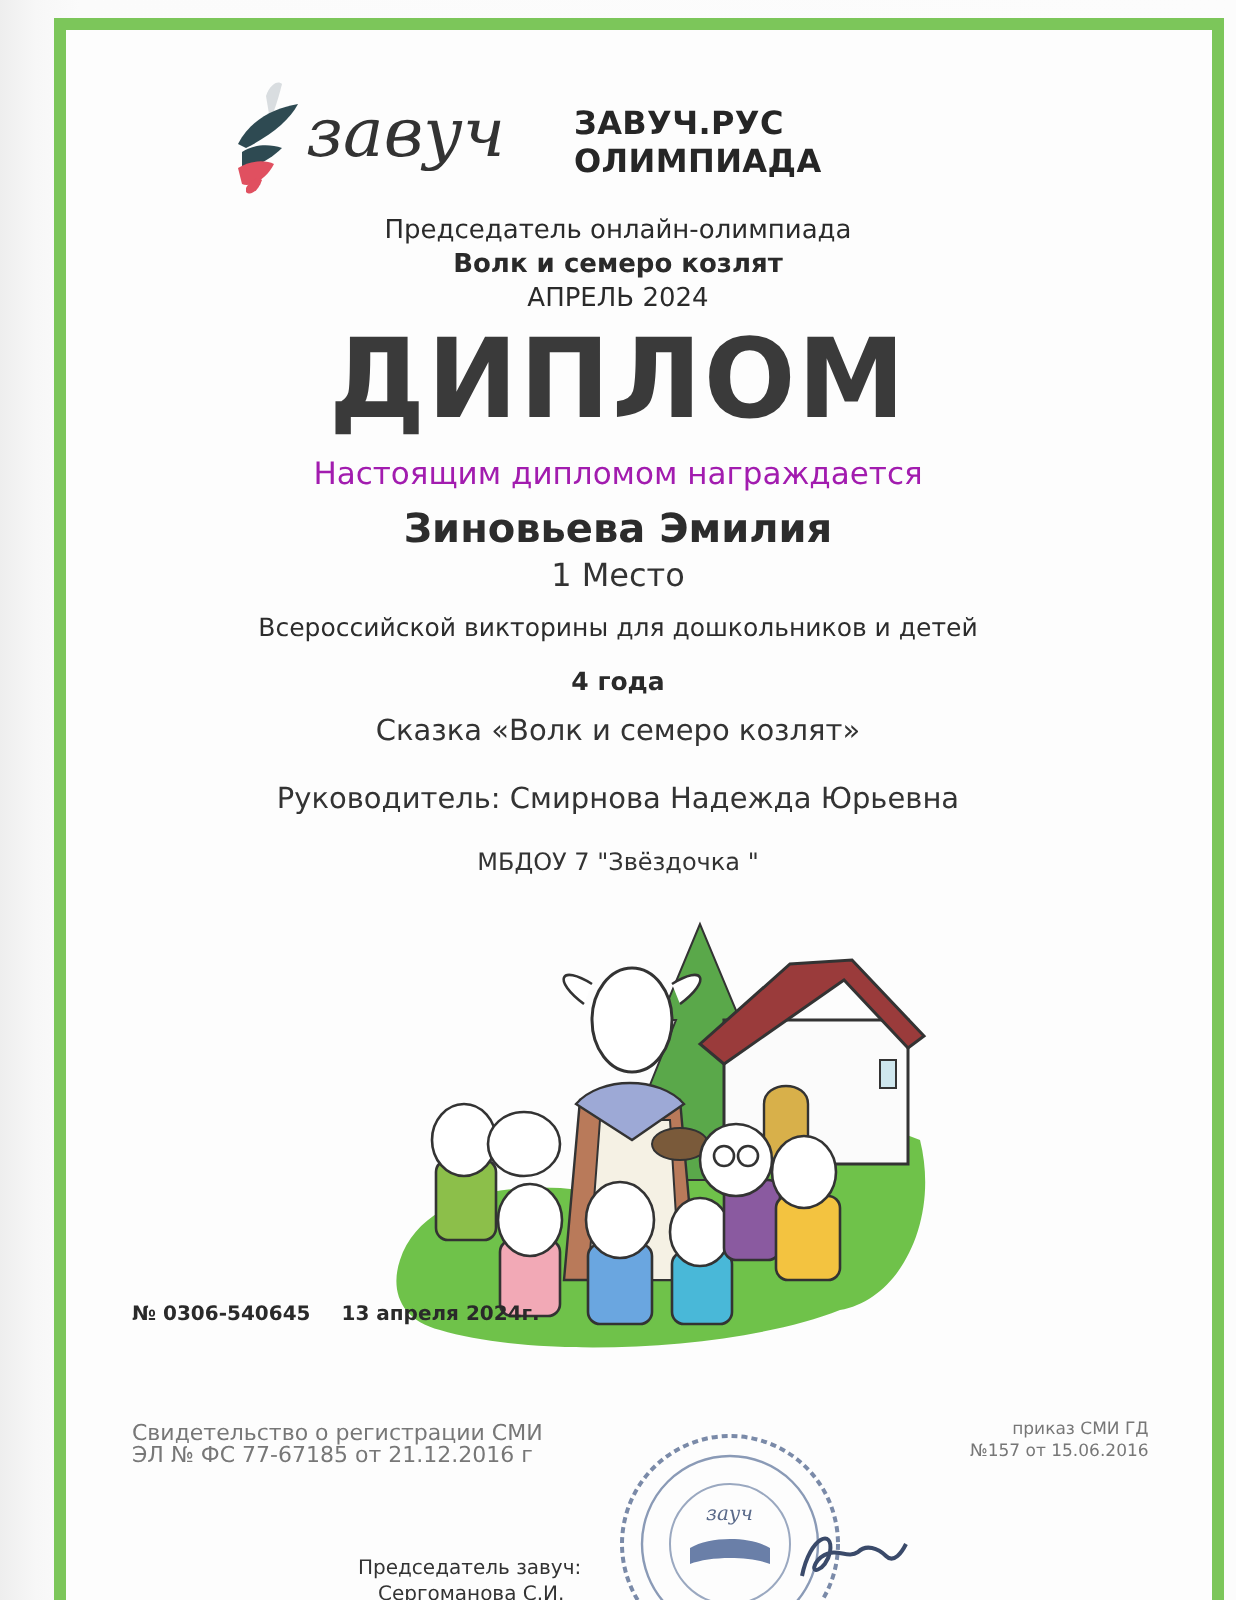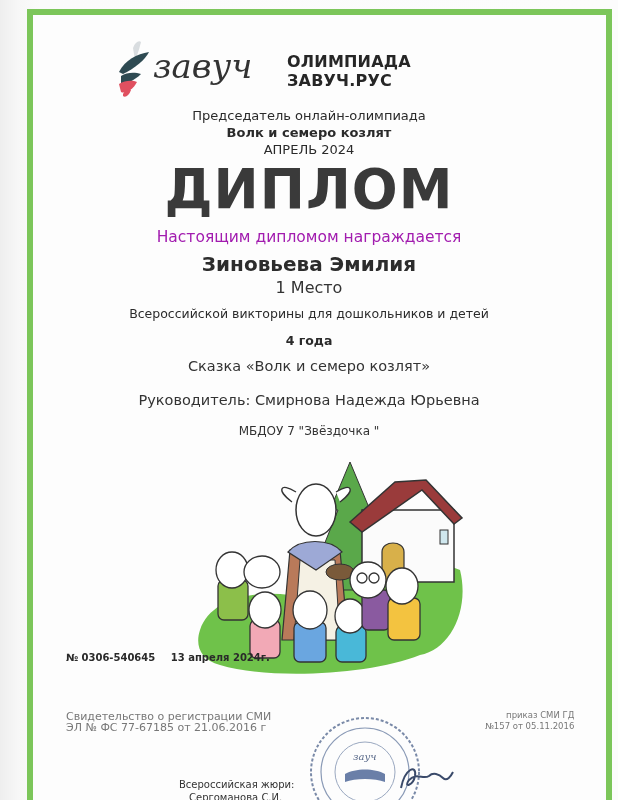--- a/index.html
+++ b/index.html
@@ -57,22 +57,22 @@
 <div class="logo">
   <svg width="170" height="68" viewBox="0 0 170 68">
     <path d="M18 10 C 20 4, 24 2, 26 4 C 24 12, 22 18, 20 22 Z" fill="#d9dde0"></path>
     <path d="M4 34 C 10 22, 22 16, 34 14 C 30 22, 20 30, 8 36 Z" fill="#2e4a52"></path>
     <path d="M6 38 C 12 34, 20 34, 26 36 C 20 42, 12 46, 6 46 Z" fill="#2e4a52"></path>
     <path d="M4 46 C 10 42, 18 42, 22 44 C 18 52, 10 56, 6 54 Z" fill="#e05060"></path>
     <path d="M8 56 C 10 52, 14 50, 16 52 C 14 58, 10 60, 8 58 Z" fill="#e05060"></path>
     <text x="38" y="40" font-family="DejaVu Serif, serif" font-style="italic" font-size="34" fill="#333">завуч</text>
   </svg>
   <div class="logo-text">
+    <div>ЗАВУЧ.РУС</div>
     <div>ОЛИМПИАДА</div>
-    <div>ЗАВУЧ.РУС</div>
   </div>
 </div>
 
 <div class="center l1">Председатель онлайн-олимпиада</div>
 <div class="center l2">Волк и семеро козлят</div>
 <div class="center l3">АПРЕЛЬ 2024</div>
 <div class="center title">ДИПЛОМ</div>
 <div class="center award">Настоящим дипломом награждается</div>
 <div class="center name">Зиновьева Эмилия</div>
 <div class="center place">1 Место</div>
@@ -121,38 +121,38 @@
     </g>
   </svg>
 </div>
 
 <div class="docnum">
   <span>№ 0306-540645</span>
   <span>13 апреля 2024г.</span>
 </div>
 <div class="reg">
   <div>Свидетельство о регистрации СМИ</div>
-  <div>ЭЛ № ФС 77-67185 от 21.06.2016 г</div>
+  <div>ЭЛ № ФС 77-67185 от 21.12.2016 г</div>
 </div>
 <div class="order">
   <div>приказ СМИ ГД</div>
-  <div>№157 от 05.11.2016</div>
+  <div>№157 от 15.06.2016</div>
 </div>
 
 <div class="seal">
   <svg width="120" height="100" viewBox="0 0 120 100">
     <circle cx="60" cy="60" r="54" fill="none" stroke="#7a8aa8" stroke-width="2" stroke-dasharray="3 2"></circle>
     <circle cx="60" cy="60" r="44" fill="none" stroke="#8a9ab6" stroke-width="1.2"></circle>
     <circle cx="60" cy="60" r="30" fill="none" stroke="#9aa8c0" stroke-width="1"></circle>
     <path d="M40 62 C 50 56, 70 56, 80 62 L80 70 C 70 66, 50 66, 40 70 Z" fill="#6a7fa8"></path>
     <text x="48" y="48" font-family="DejaVu Serif, serif" font-size="10" fill="#5a6a8a" font-style="italic">зауч</text>
   </svg>
 </div>
 <div class="sign">
   <svg width="60" height="40" viewBox="0 0 60 40">
     <path d="M6 30 C 10 10, 22 6, 20 18 C 18 28, 8 30, 14 22 C 22 14, 28 22, 34 18 C 38 14, 44 16, 48 20 C 52 24, 56 18, 58 14" fill="none" stroke="#3a4a6a" stroke-width="2"></path>
   </svg>
 </div>
 
 <div class="chair">
-  <span>Всероссийская жюри:</span>
+  <span>Председатель завуч:</span>
   <span class="nm">Сергоманова С.И.</span>
 </div>
 
 </body></html>

